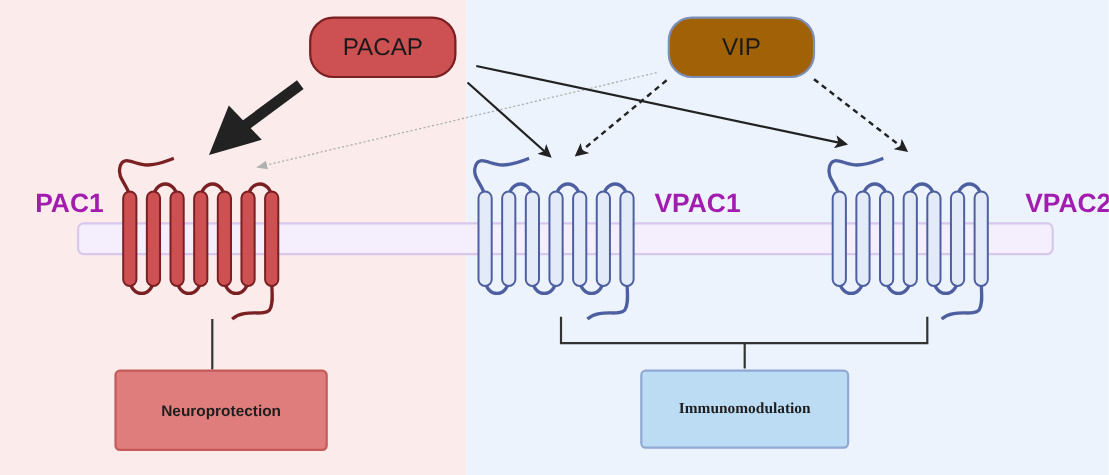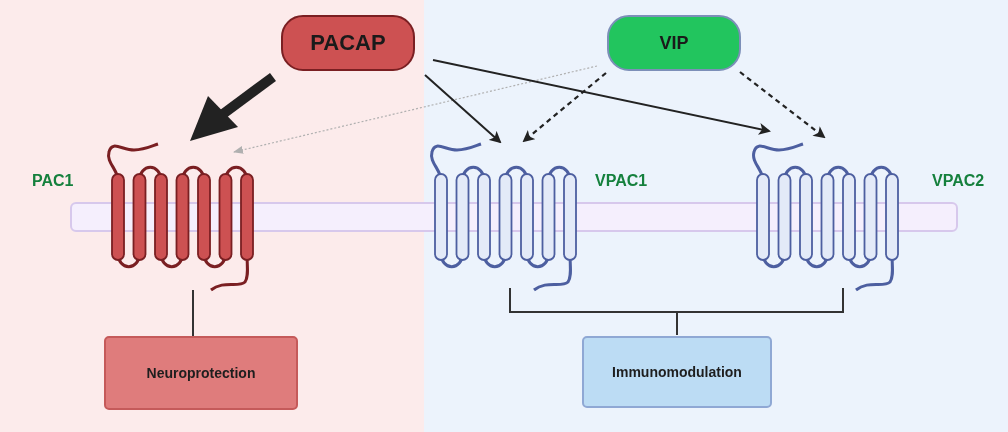--- a/index.html
+++ b/index.html
@@ -1,29 +1,29 @@
 <!DOCTYPE html>
 <html><head>
 <meta charset="utf-8">
 <style>
   html, body { margin:0; padding:0; }
   body { width:1008px; height:432px; position:relative; overflow:hidden; font-family:"Liberation Sans", sans-serif; }
   .bg-left { position:absolute; left:0; top:0; width:424px; height:432px; background:#fcebeb; }
   .bg-right { position:absolute; left:424px; top:0; width:584px; height:432px; background:#ecf3fc; }
   svg.stage { position:absolute; left:0; top:0; }
-  .pill { position:absolute; display:flex; align-items:center; justify-content:center; font-weight:bold; color:#1a1a1a; box-sizing:border-box; }
+  .pill { position:absolute; display:flex; align-items:center; justify-content:center; font-weight:normal; color:#1a1a1a; box-sizing:border-box; }
   .pacap { left:281px; top:15px; width:134px; height:56px; background:#cd5152; border:2px solid #7a1f22; border-radius:22px; font-size:22px; }
-  .vip { left:607px; top:15px; width:134px; height:56px; background:#22c55e; border:2px solid #7c8fb8; border-radius:22px; font-size:18px; }
-  .rlabel { position:absolute; font-weight:bold; font-size:16px; color:#15803d; }
+  .vip { left:607px; top:15px; width:134px; height:56px; background:#a16207; border:2px solid #7c8fb8; border-radius:22px; font-size:22px; }
+  .rlabel { position:absolute; font-weight:bold; font-size:24px; color:#a21caf; }
   .lbl-pac1 { left:32px; top:172px; }
   .lbl-vpac1 { left:595px; top:172px;text-align:right; }
   .lbl-vpac2 { left:912px; top:172px;margin-left:20px; }
   .box { position:absolute; display:flex; align-items:center; justify-content:center; font-weight:bold; font-size:14px; color:#1e1e1e; box-sizing:border-box; border-radius:5px; }
   .box-neuro { left:104px; top:336px; width:194px; height:74px; background:#df7c7c; border:2px solid #c55a5a; }
-  .box-immuno { left:582px; top:336px; width:190px; height:72px; background:#bcdcf4; border:2px solid #8fa8d4; }
+  .box-immuno { left:582px; top:336px; width:190px; height:72px; background:#bcdcf4; border:2px solid #8fa8d4;font-family:Liberation Serif, serif; }
 </style>
 </head>
 <body>
 
 <div class="bg-left"></div>
 <div class="bg-right"></div>
 
 <svg class="stage" width="1008" height="432" viewBox="0 0 1008 432">
   <defs>
     <marker id="ah" markerWidth="8" markerHeight="8" refX="7" refY="4" orient="auto" markerUnits="userSpaceOnUse">

